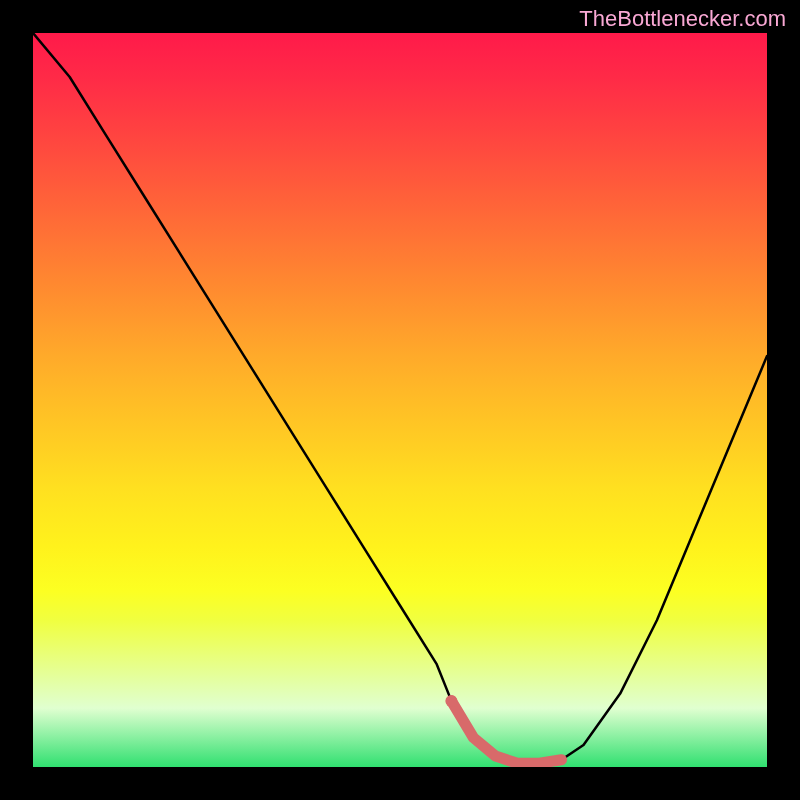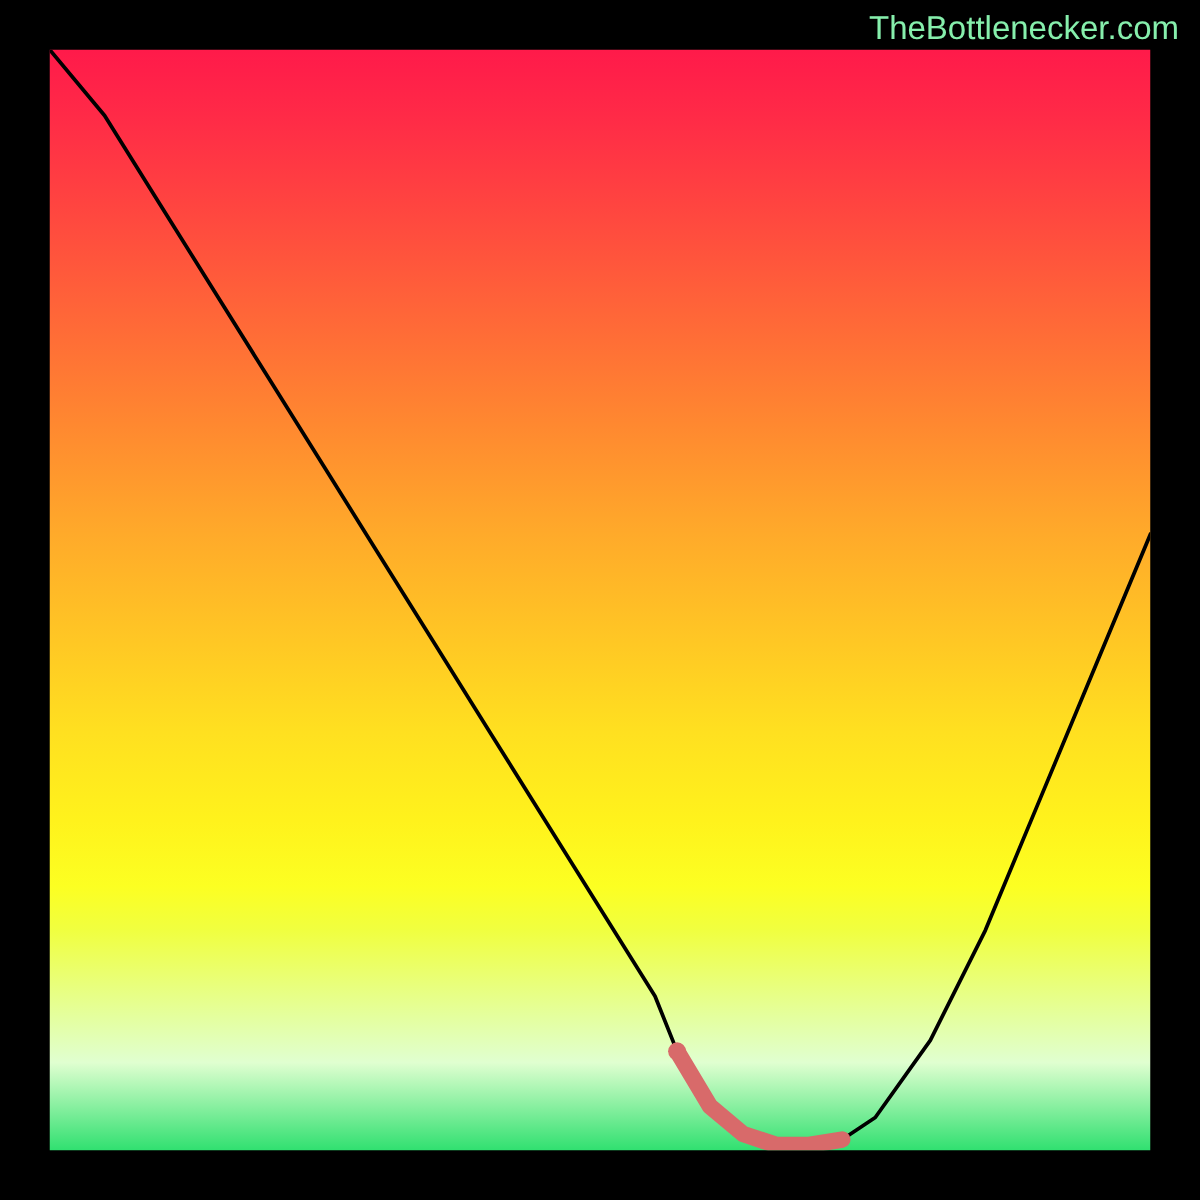--- a/index.html
+++ b/index.html
@@ -7,21 +7,21 @@
     width: 800px;
     height: 800px;
     background: #000;
     position: relative;
     font-family: Arial, sans-serif;
   }
   .watermark {
     position: absolute;
     top: 6px;
     right: 14px;
-    color: #86efac;
+    color: #f9a8d4;
     font-size: 22px;
     z-index: 10;
   }
   .plot-area {
     position: absolute;
     left: 33px;
     top: 33px;
     width: 734px;
     height: 734px;
     overflow: hidden;

